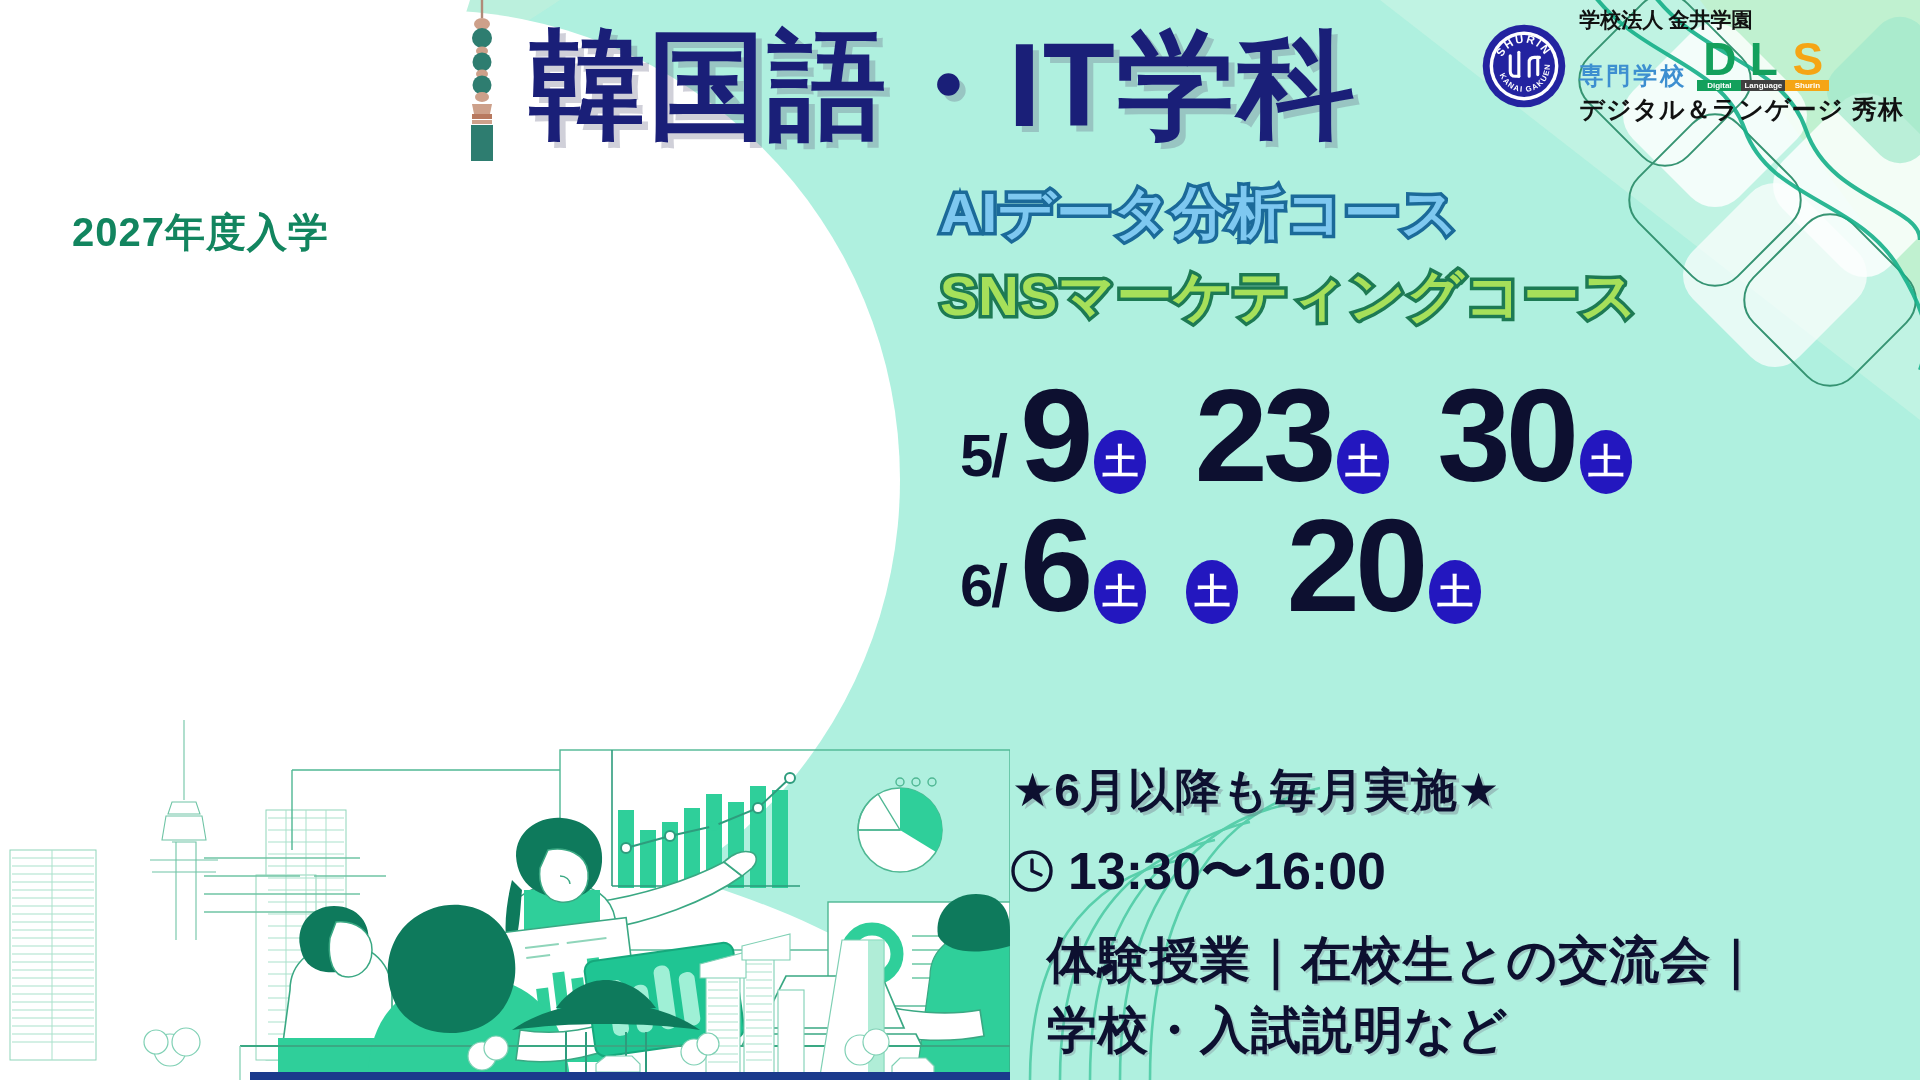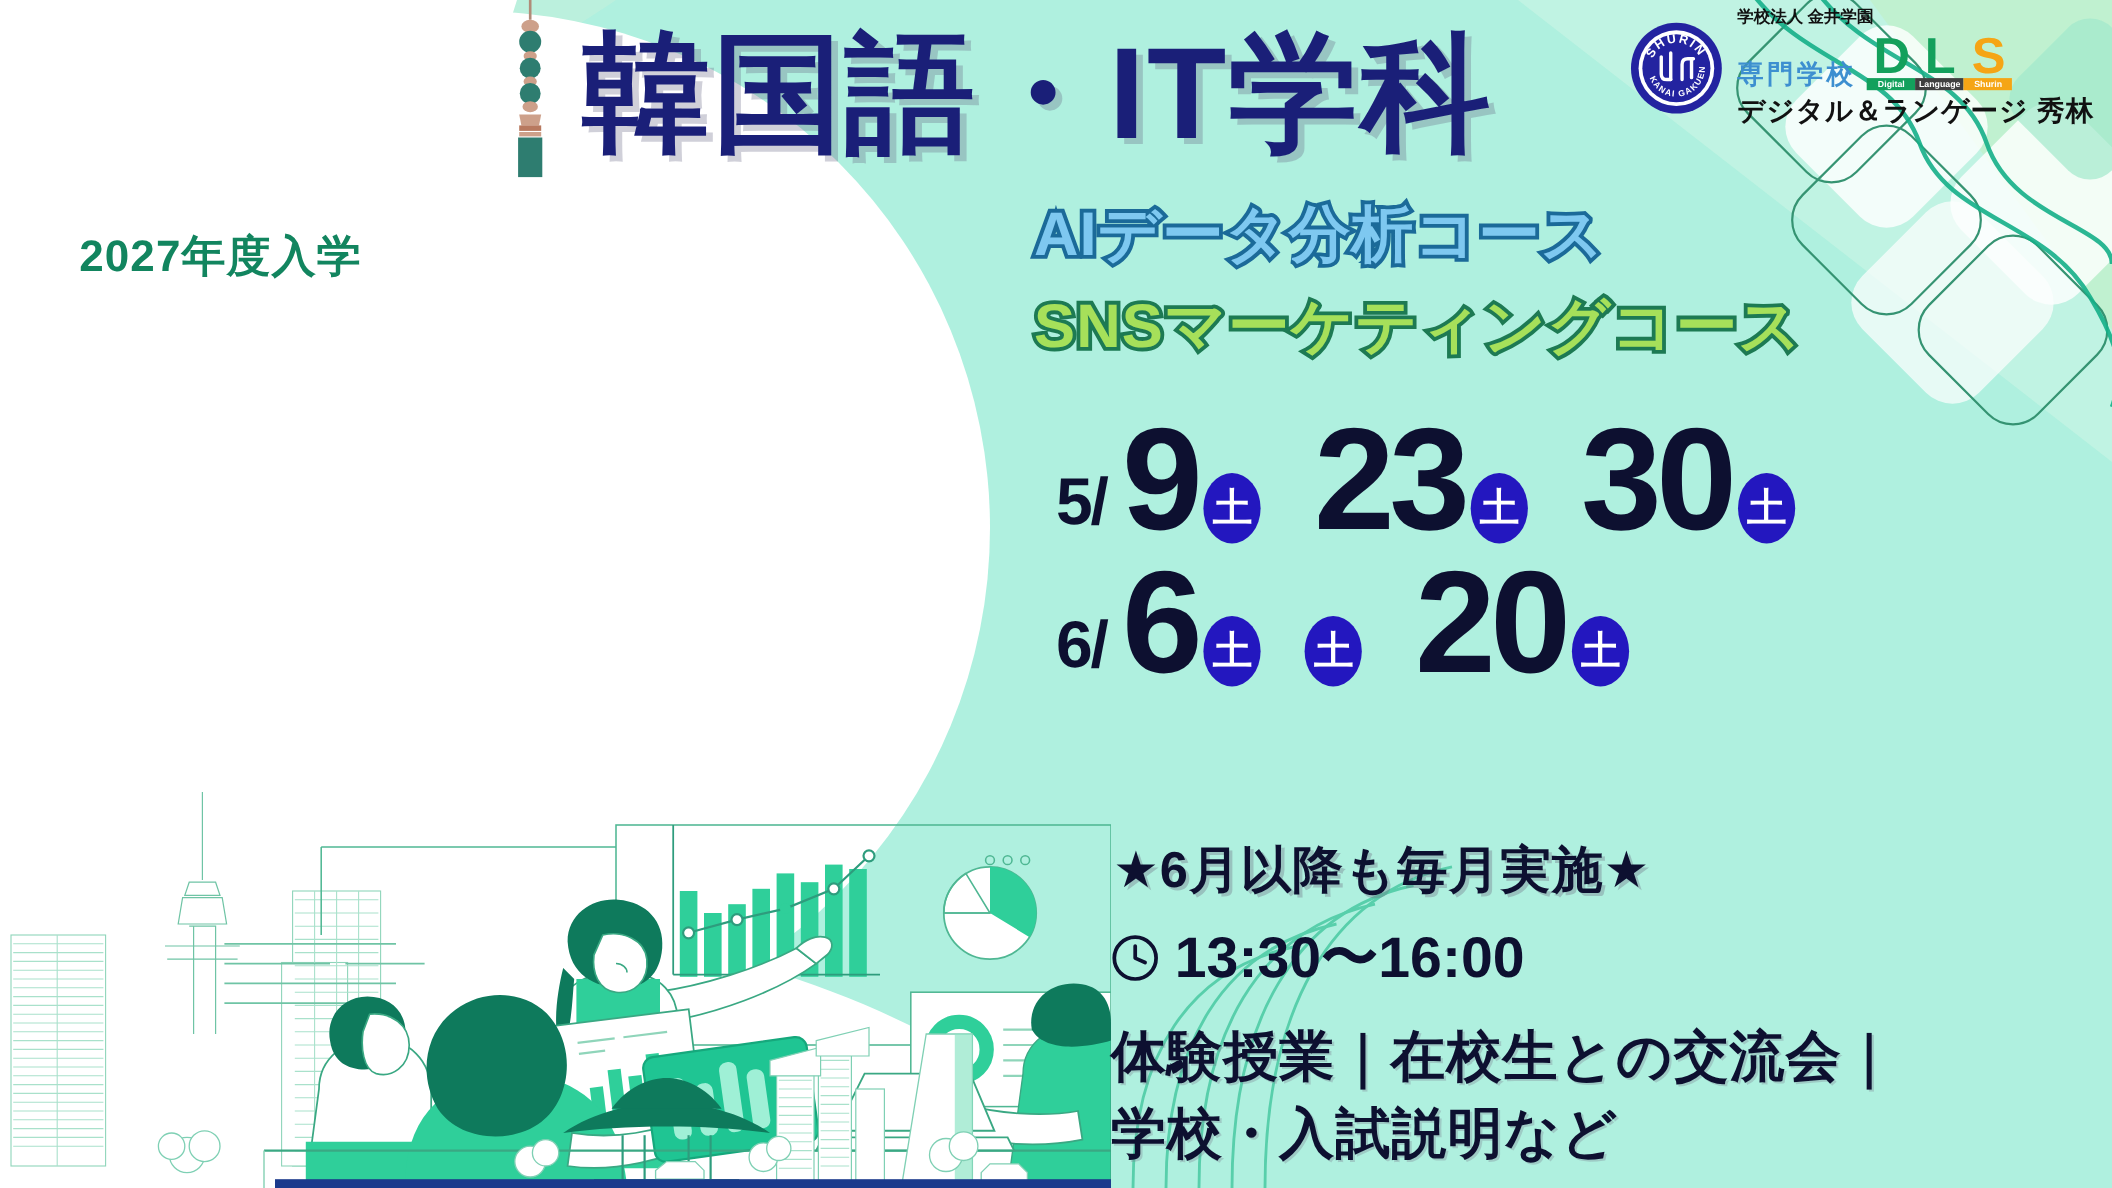--- a/index.html
+++ b/index.html
@@ -76,30 +76,31 @@
     position:absolute;left:1010px;top:845px;
     display:flex;align-items:center;white-space:nowrap;
   }
   .clock-ico{width:44px;height:44px;margin-right:14px;flex:0 0 auto;}
   .time-txt{font-size:52px;font-weight:700;color:#0d1030;letter-spacing:0px;line-height:1;}
   .desc{
     position:absolute;left:1010px;
     font-size:50px;font-weight:700;color:#0d1030;
     letter-spacing:1px;white-space:nowrap;line-height:1;
     text-shadow:2px 2px 0 rgba(120,120,140,.30);
+    padding-left:37px;
   }
   .desc1{top:935px;}
   .desc2{top:1005px;}
 
   
   .logo-wrap{position:absolute;right:16px;top:6px;display:flex;align-items:center;}
   .seal{width:86px;height:86px;flex:0 0 auto;margin-right:12px;}
   .logo-text{display:flex;flex-direction:column;justify-content:center;}
   .logo-row1{display:flex;align-items:flex-end;}
-  .logo-corp{font-size:15px;font-weight:700;color:#111;letter-spacing:0px;
+  .logo-corp{font-size:21px;font-weight:700;color:#111;letter-spacing:0px;
     white-space:nowrap;font-family:"Liberation Serif","DejaVu Serif",serif;margin-bottom:2px;}
   .logo-row2{display:flex;align-items:center;}
   .logo-senmon{font-size:24px;font-weight:700;color:#3d8fd0;letter-spacing:3px;white-space:nowrap;margin-top:24px;}
   .logo-dls{display:flex;margin-left:10px;align-items:flex-start;}
   .dls-cell{width:44px;height:52px;display:flex;flex-direction:column;align-items:center;
     justify-content:space-between;}
   .dls-letter{font-size:46px;font-weight:700;line-height:.92;letter-spacing:-1px;}
   .dls-sub{font-size:8px;font-weight:700;color:#fff;width:100%;text-align:center;
     line-height:11px;letter-spacing:0px;}
   .dls-d .dls-letter{color:#13a05c;} .dls-d .dls-sub{background:#13a05c;}

